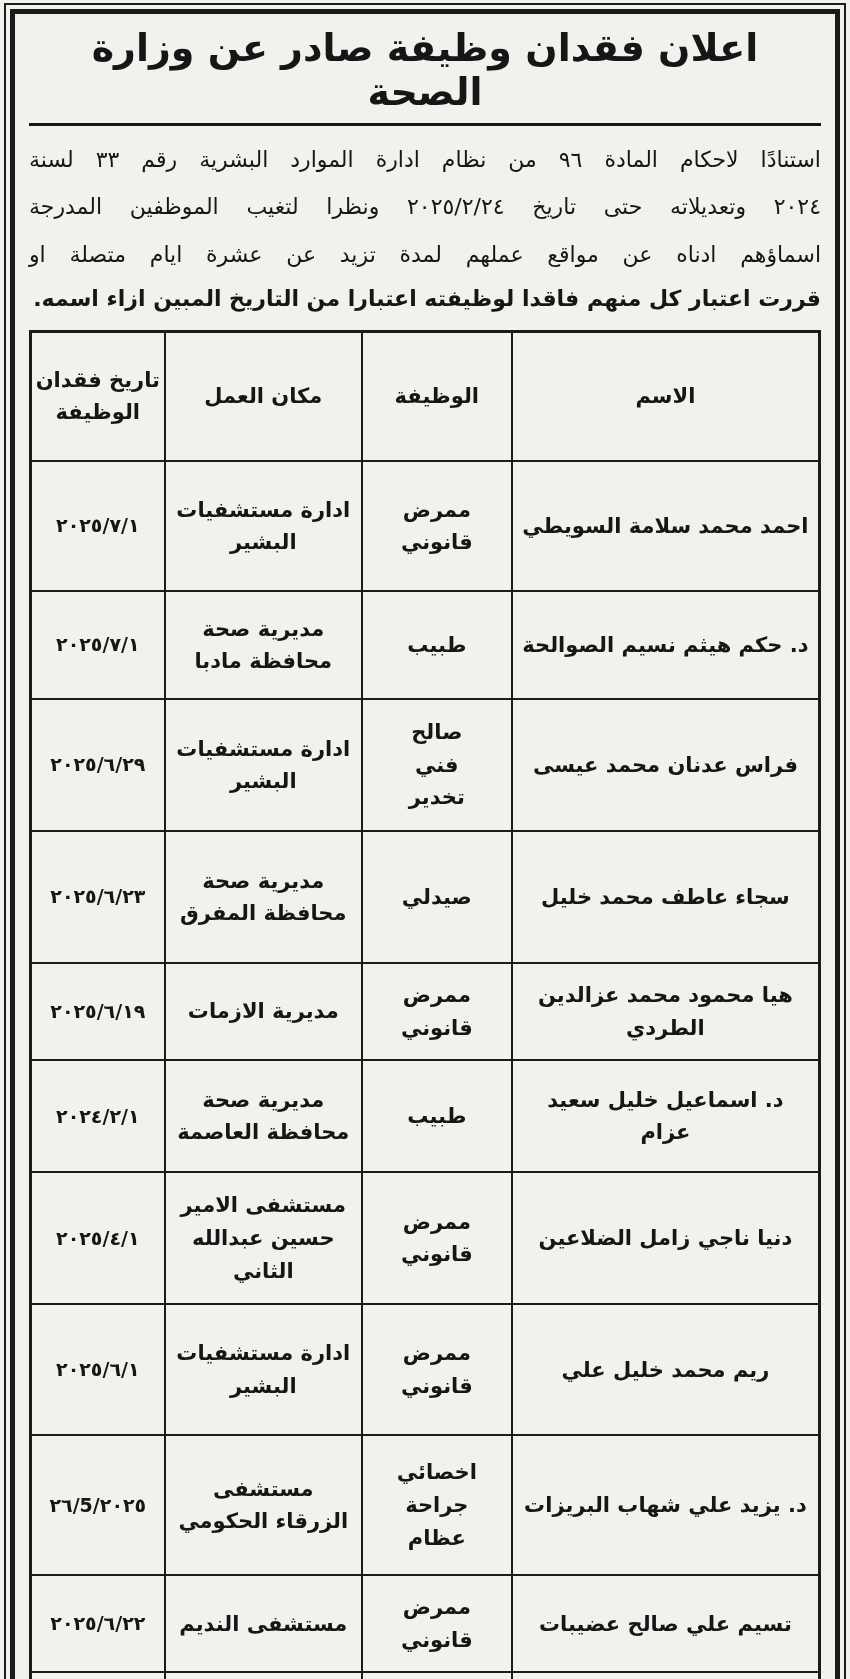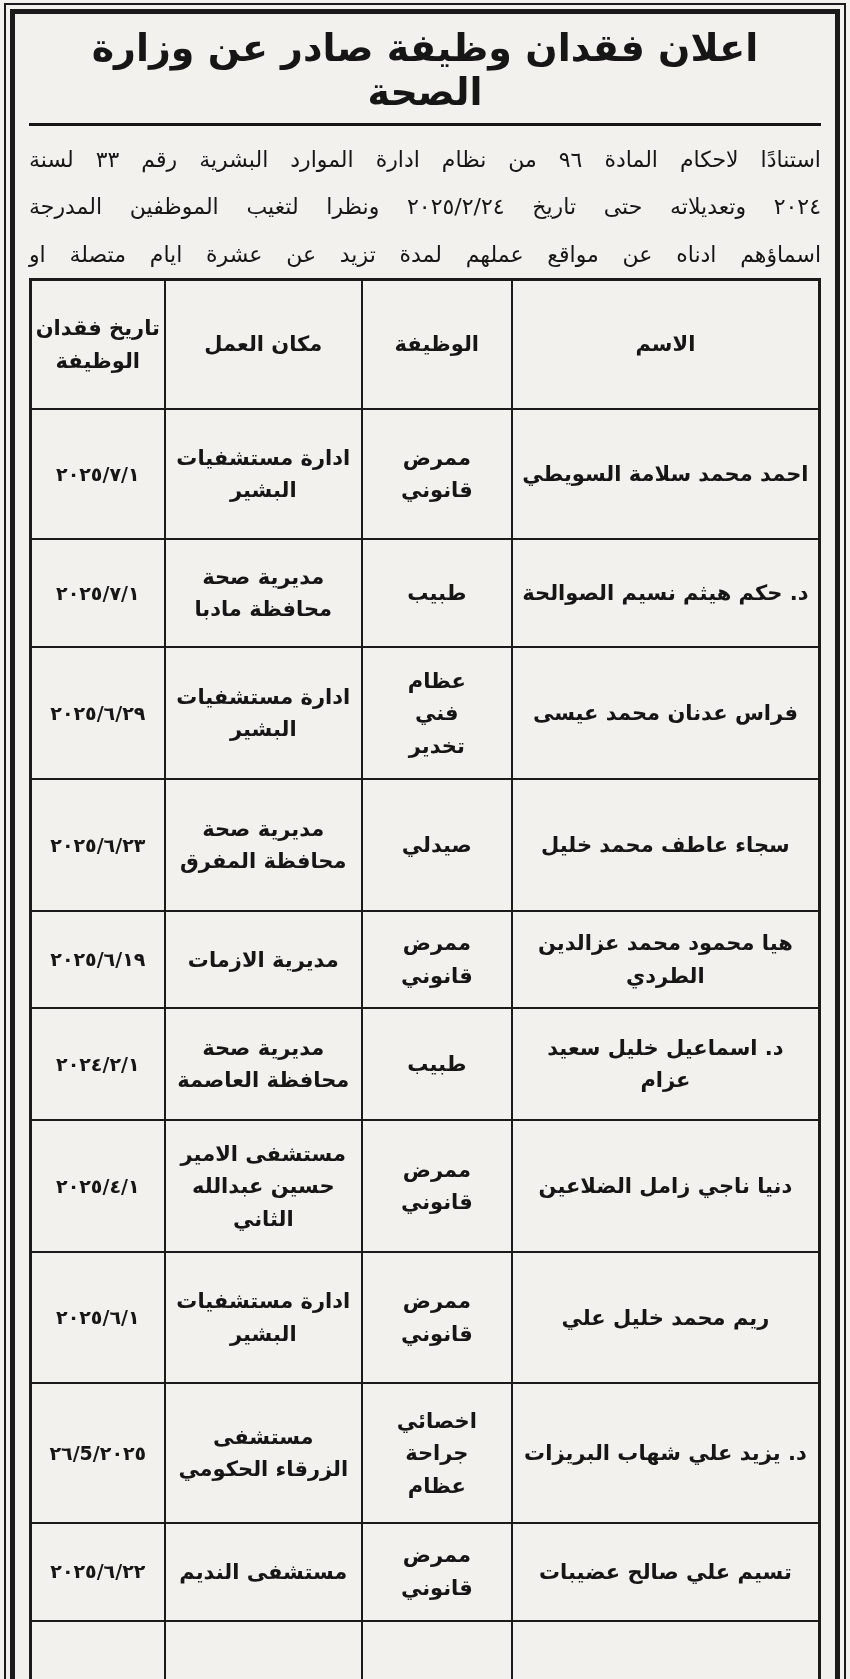--- a/index.html
+++ b/index.html
@@ -91,20 +91,21 @@
     <div class="title-wrap">
       <div class="ad-title">اعلان فقدان وظيفة صادر عن وزارة الصحة</div>
     </div>
 
     <div class="intro">
       <div class="jline">استنادًا لاحكام المادة ٩٦ من نظام ادارة الموارد البشرية رقم ٣٣ لسنة</div>
       <div class="jline">٢٠٢٤ وتعديلاته حتى تاريخ ٢٠٢٥/٢/٢٤ ونظرا لتغيب الموظفين المدرجة</div>
       <div class="jline">اسماؤهم ادناه عن مواقع عملهم لمدة تزيد عن عشرة ايام متصلة او</div>
     </div>
 
+    <div class="decision">قررت اعتبار كل منهم فاقدا لوظيفته اعتبارا من التاريخ المبين ازاء اسمه.</div>
 
     <table class="emp">
       <colgroup>
         <col class="c-name">
           <col class="c-position">
           <col class="c-workplace">
           <col class="c-date">
       </colgroup>
       <tbody>
           <tr style="height:130px;">
@@ -123,21 +124,21 @@
 
       <tr style="height:108px;">
         <td>د. حكم هيثم نسيم الصوالحة</td>
         <td class="pos-cell">طبيب</td>
         <td>مديرية صحة محافظة مادبا</td>
         <td class="date-cell">٢٠٢٥/٧/١</td>
       </tr>
 
       <tr style="height:132px;">
         <td>فراس عدنان محمد عيسى</td>
-        <td class="pos-cell">عظام فني تخدير</td>
+        <td class="pos-cell">صالح فني تخدير</td>
         <td>ادارة مستشفيات البشير</td>
         <td class="date-cell">٢٠٢٥/٦/٢٩</td>
       </tr>
 
       <tr style="height:132px;">
         <td>سجاء عاطف محمد خليل</td>
         <td class="pos-cell">صيدلي</td>
         <td>مديرية صحة محافظة المفرق</td>
         <td class="date-cell">٢٠٢٥/٦/٢٣</td>
       </tr>

